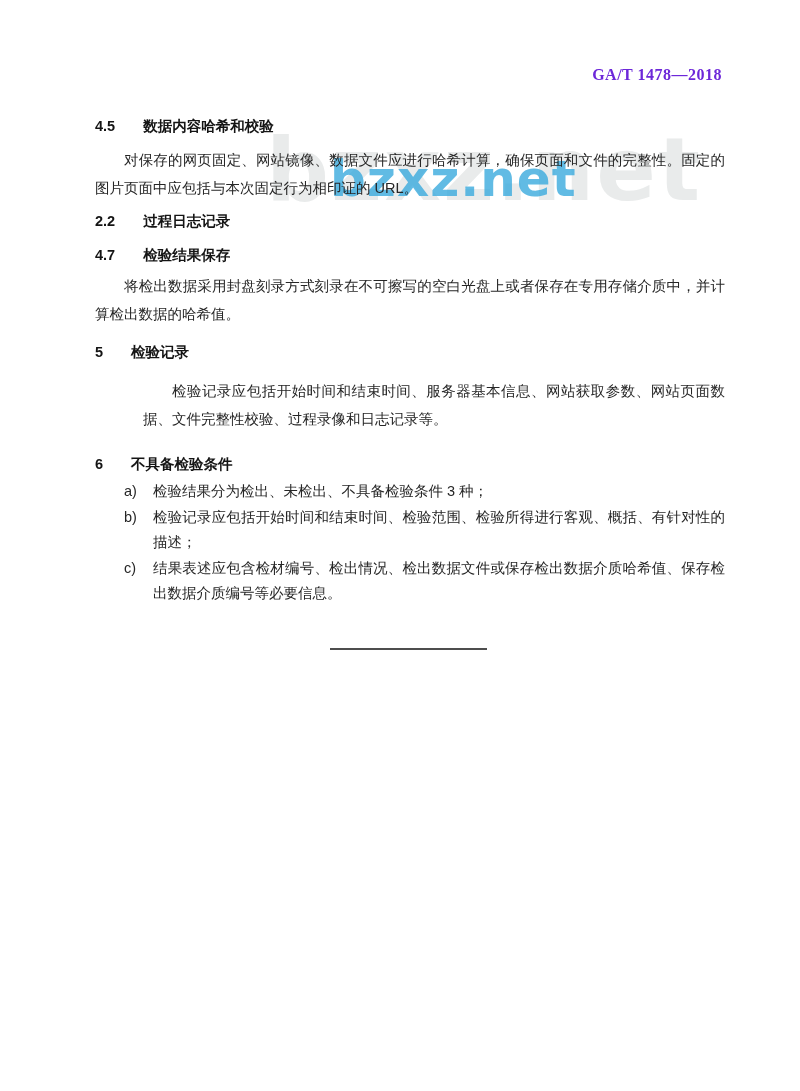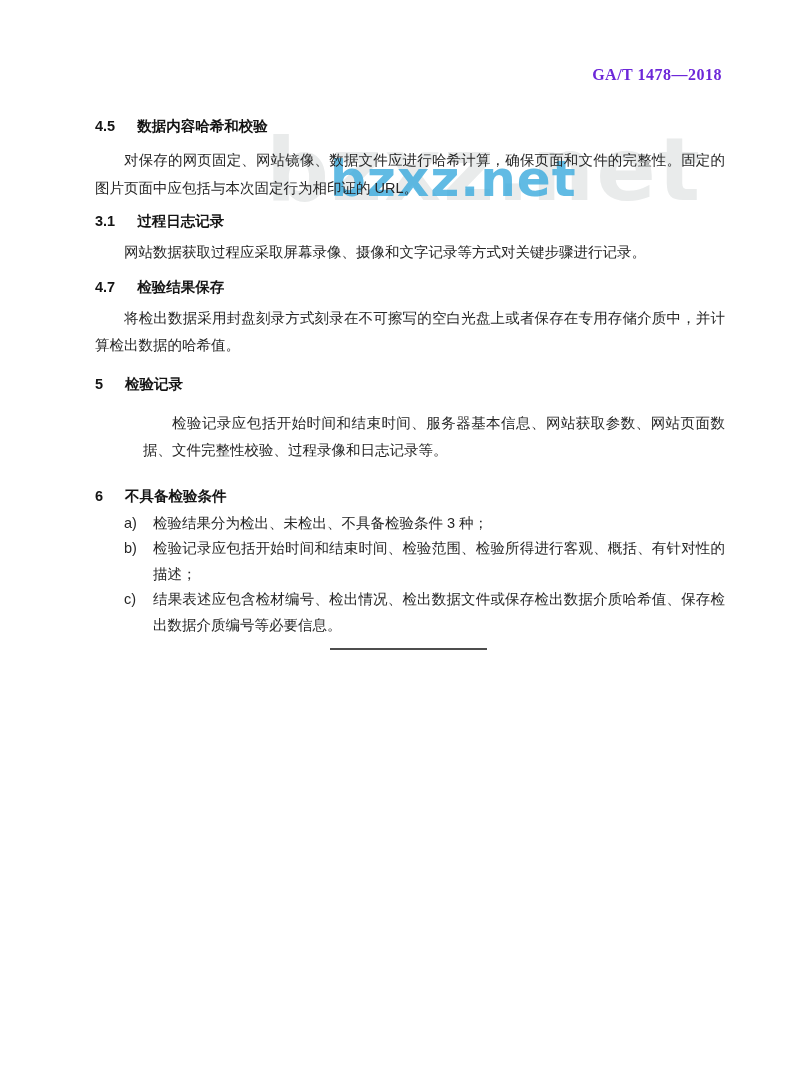--- a/index.html
+++ b/index.html
@@ -30,21 +30,21 @@
     font-family:"DejaVu Sans","Liberation Sans",sans-serif;
     font-weight:bold; font-size:50px; letter-spacing:1px;
     color:rgba(53,168,220,0.78); z-index:1; user-select:none; white-space:nowrap;
   }
   
   .content {
     position:absolute; left:95px; top:113px; width:630px;
     z-index:2; font-size:14.5px;
   }
   .sec-heading {
-    display:flex; gap:22px; align-items:baseline;
+    display:flex; gap:28px; align-items:baseline;
     font-weight:bold; font-size:14.5px; color:#141414;
     line-height:27px; white-space:nowrap;
   }
   .para {
     margin:0; text-indent:2em; text-align:justify;
     line-height:27.5px; color:#262626;
   }
   .m-p45 { margin-top:7px; }
   .m-h46 { margin-top:6px; }
   .m-p46 { margin-top:4px; }
@@ -76,24 +76,23 @@
 
   <div class="content">
 
     <div class="sec-heading">
       <span>4.5</span>
       <span>数据内容哈希和校验</span>
     </div>
     <p class="para m-p45">对保存的网页固定、网站镜像、数据文件应进行哈希计算，确保页面和文件的完整性。固定的图片页面中应包括与本次固定行为相印证的 URL。</p>
 
     <div class="sec-heading m-h46">
-      <span>3.1</span>
+      <span>2.2</span>
       <span>过程日志记录</span>
     </div>
-    <p class="para m-p46">网站数据获取过程应采取屏幕录像、摄像和文字记录等方式对关键步骤进行记录。</p>
 
     <div class="sec-heading m-h47">
       <span>4.7</span>
       <span>检验结果保存</span>
     </div>
     <p class="para m-p47">将检出数据采用封盘刻录方式刻录在不可擦写的空白光盘上或者保存在专用存储介质中，并计算检出数据的哈希值。</p>
 
     <div class="sec-heading m-h5">
       <span>5</span>
       <span>检验记录</span>

